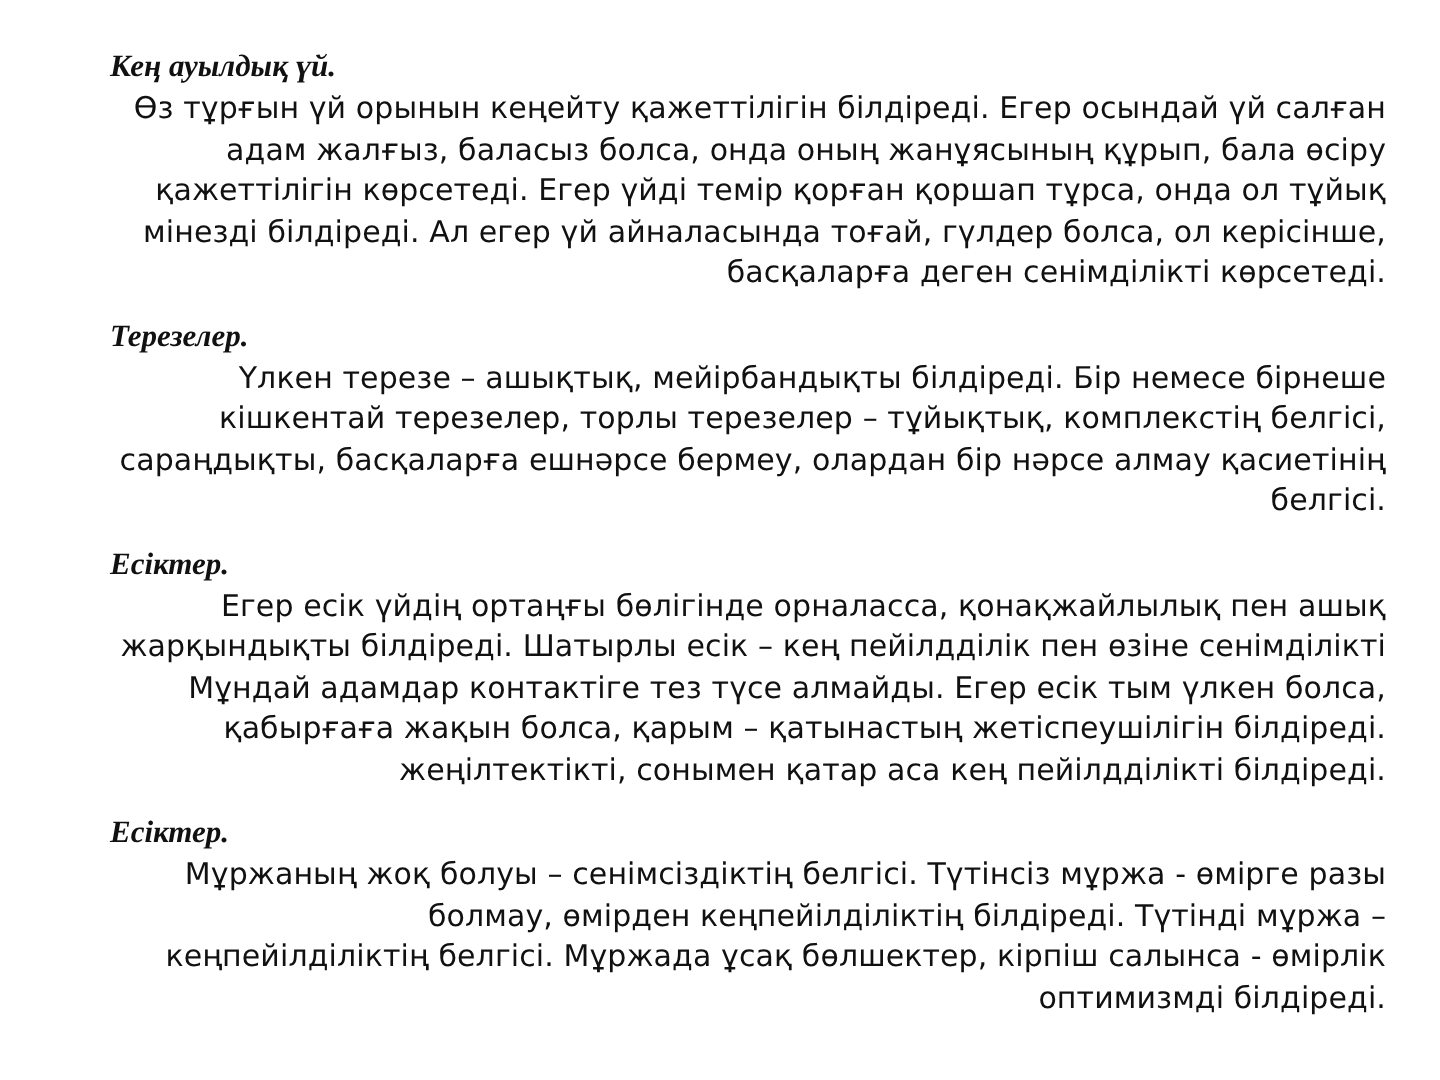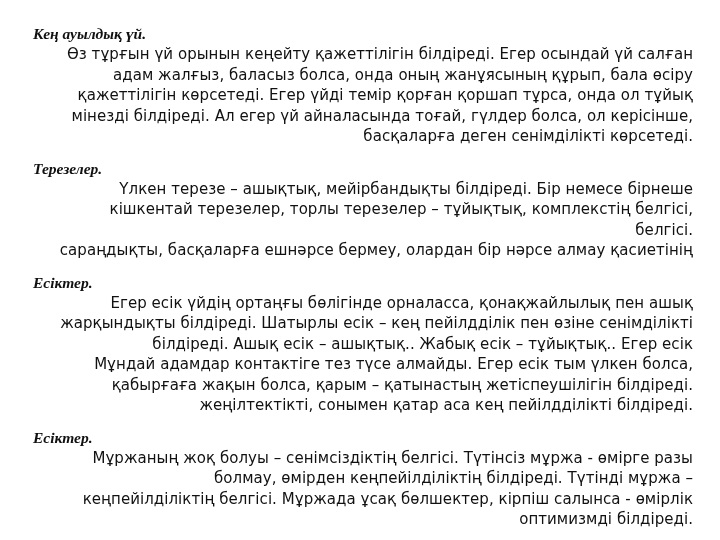--- a/index.html
+++ b/index.html
@@ -4,21 +4,21 @@
 <style>
   html, body { margin: 0; padding: 0; background: #ffffff; }
   body { width: 720px; height: 540px; overflow: hidden; position: relative; }
   .page {
     position: absolute; left: 33px; top: 24px; width: 660px;
     font-family: "DejaVu Sans", sans-serif;
     color: #111111;
     font-size: 15px;
     line-height: 20.5px;
   }
-  .section { margin-bottom: 12px; }
+  .section { margin-bottom: 12px; margin-left: 22px; }
   .heading {
     font-family: "Liberation Serif", "DejaVu Serif", serif;
     font-weight: bold; font-style: italic;
     font-size: 15.5px; line-height: 20px;
     display: block;
   }
   .line { display: block; white-space: nowrap; letter-spacing: 0.05px; text-align: right; }
 </style>
 </head>
 <body>
@@ -31,29 +31,28 @@
     <span class="line">адам жалғыз, баласыз болса, онда оның жанұясының құрып, бала өсіру</span>
     <span class="line">қажеттілігін көрсетеді. Егер үйді темір қорған қоршап тұрса, онда ол тұйық</span>
     <span class="line">мінезді білдіреді. Ал егер үй айналасында тоғай, гүлдер болса, ол керісінше,</span>
     <span class="line">басқаларға деген сенімділікті көрсетеді.</span>
   </div>
 
   <div class="section">
     <span class="heading">Терезелер.</span>
     <span class="line">Үлкен терезе – ашықтық, мейірбандықты білдіреді. Бір немесе бірнеше</span>
     <span class="line">кішкентай терезелер, торлы терезелер – тұйықтық, комплекстің белгісі,</span>
+    <span class="line">сараңдықты, басқаларға ешнәрсе бермеу, олардан бір нәрсе алмау қасиетінің</span>
     <span class="line">белгісі.</span>
-    <span class="line">сараңдықты, басқаларға ешнәрсе бермеу, олардан бір нәрсе алмау қасиетінің</span>
   </div>
 
   <div class="section">
     <span class="heading">Есіктер.</span>
     <span class="line">Егер есік үйдің ортаңғы бөлігінде орналасса, қонақжайлылық пен ашық</span>
     <span class="line">жарқындықты білдіреді. Шатырлы есік – кең пейілдділік пен өзіне сенімділікті</span>
-    <span class="line">білдіреді. Ашық есік – ашықтық.. Жабық есік – тұйықтық.. Егер есік</span>
     <span class="line">Мұндай адамдар контактіге тез түсе алмайды. Егер есік тым үлкен болса,</span>
     <span class="line">қабырғаға жақын болса, қарым – қатынастың жетіспеушілігін білдіреді.</span>
     <span class="line">жеңілтектікті, сонымен қатар аса кең пейілдділікті білдіреді.</span>
   </div>
 
   <div class="section">
     <span class="heading">Есіктер.</span>
     <span class="line">Мұржаның жоқ болуы – сенімсіздіктің белгісі. Түтінсіз мұржа - өмірге разы</span>
     <span class="line">болмау, өмірден кеңпейілділіктің білдіреді. Түтінді мұржа –</span>
     <span class="line">кеңпейілділіктің белгісі. Мұржада ұсақ бөлшектер, кірпіш салынса - өмірлік</span>

